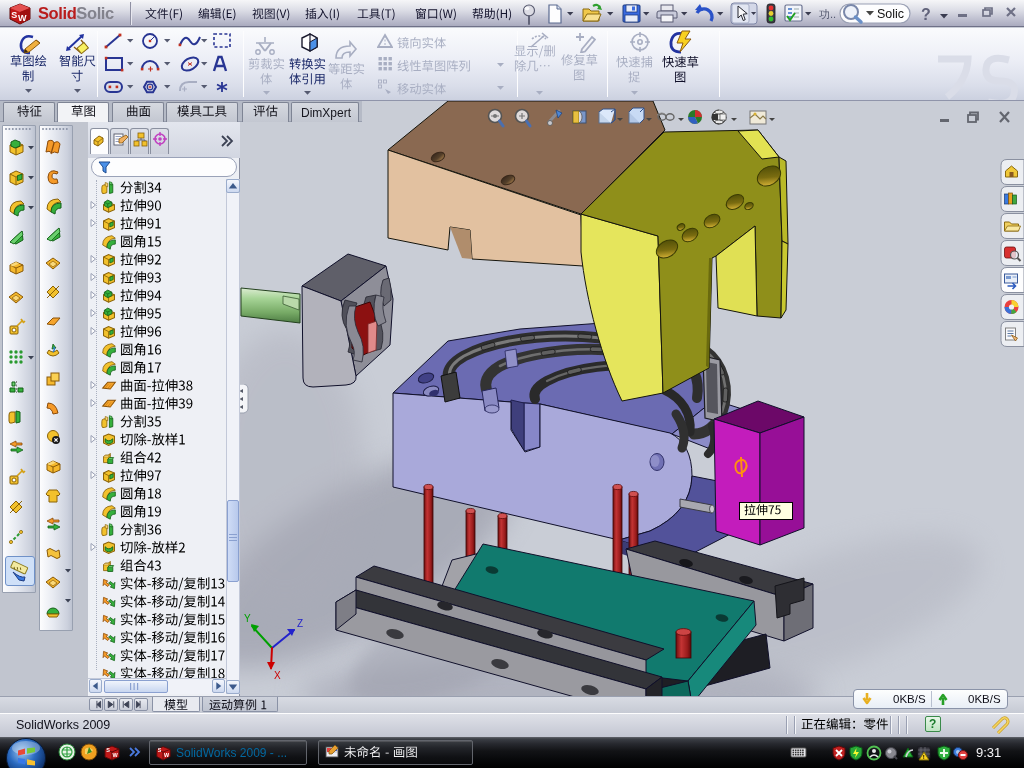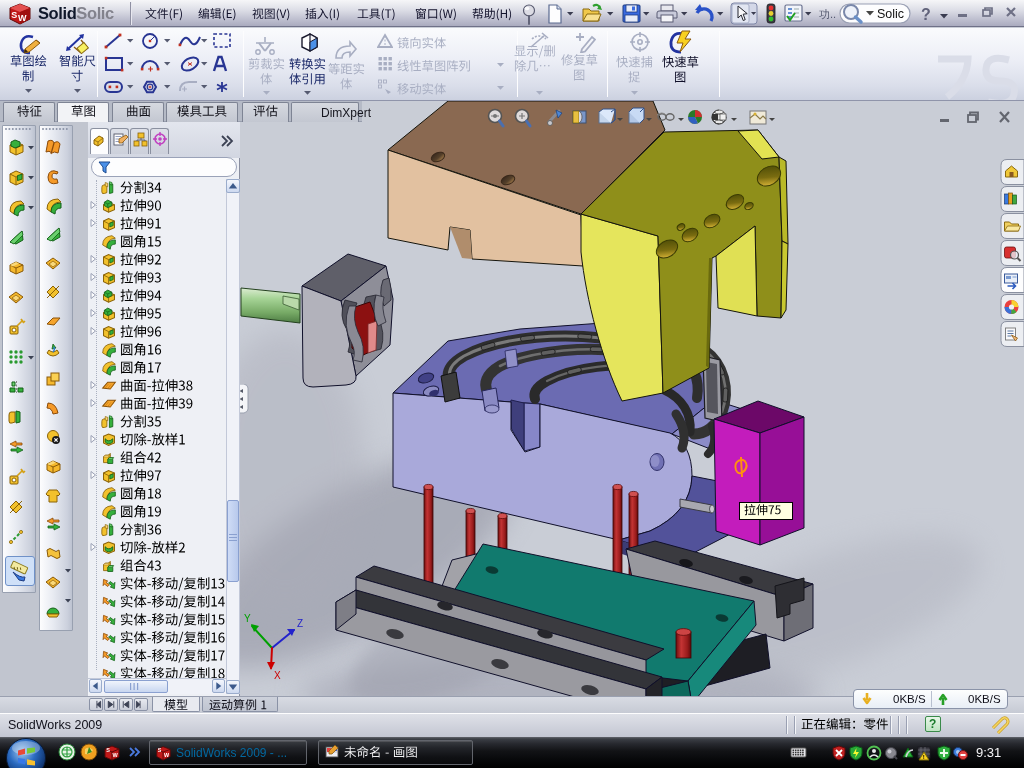--- a/index.html
+++ b/index.html
@@ -404,21 +404,21 @@
       <path d="M6,5 l3.5,2 -3.5,2 z M6,13 l3.5,2 -3.5,2 z M6,21 l3.5,2 -3.5,2 z" fill="#555a68" transform="scale(-1,1) translate(-14,0)"></path>
     </svg>
 <div style="position:absolute;left:0px;top:0px;width:1024px;height:27px;background:linear-gradient(180deg,#f6f6f8 0%,#dcdde6 40%,#c2c3d2 70%,#aaabbf 100%);border-bottom:1px solid #6f7188;"></div>
 <svg style="position:absolute;left:7px;top:2px" width="26" height="24" viewBox="0 0 26 24">
       <path d="M3,6 L13,2 L23,6 L23,17 L13,22 L3,17 Z" fill="#c01818" stroke="#600808" stroke-width="1"></path>
       <path d="M3,6 L13,2 L23,6 L13,10 Z" fill="#e45050"></path>
       <path d="M13,10 L23,6 L23,17 L13,22 Z" fill="#a01010"></path>
       <text x="4.2" y="16" font-family="Liberation Sans" font-weight="bold" font-size="9" fill="#fff">S</text>
       <text x="11" y="19" font-family="Liberation Sans" font-weight="bold" font-size="9" fill="#fff">W</text>
     </svg>
-<div style="position:absolute;left:38px;top:4px;font:bold 16.5px 'Liberation Sans',sans-serif;color:#1b1b22;white-space:nowrap;letter-spacing:-0.4px"><span style="color:#0f172a">Solid</span><span style="color:#83838d">Solic</span></div>
+<div style="position:absolute;left:38px;top:4px;font:bold 16.5px 'Liberation Sans',sans-serif;color:#1b1b22;white-space:nowrap;letter-spacing:-0.4px"><span style="color:#b91c1c">Solid</span><span style="color:#83838d">Solic</span></div>
 <div style="position:absolute;left:130px;top:2px;width:1px;height:23px;background:#8f90a2;"></div>
 <div style="position:absolute;left:131px;top:2px;width:1px;height:23px;background:#e8e8f0;"></div>
 <svg style="position:absolute;left:145px;top:7.5px;overflow:visible" width="40" height="14.8">
       <g fill="#15152e" transform="translate(0,10.03) scale(0.0118)">
         <use href="#g6587" x="0"></use>
         <use href="#g4ef6" x="1000"></use>
         <use href="#g0028" x="2000"></use>
         <use href="#g0046" x="2338"></use>
         <use href="#g0029" x="2890"></use>
       </g>
@@ -867,21 +867,21 @@
       </g>
     </svg>
 <div style="position:absolute;left:242px;top:102px;width:47px;height:20px;background:linear-gradient(180deg,#d6d9e0,#c3c7d1);border:1px solid #7e8494;border-bottom:none;border-radius:2px 2px 0 0;"></div>
 <svg style="position:absolute;left:253px;top:104.5px;overflow:visible" width="26" height="15.5">
       <g fill="#16161e" transform="translate(0,10.625) scale(0.0125)">
         <use href="#g8bc4" x="0"></use>
         <use href="#g4f30" x="1000"></use>
       </g>
     </svg>
 <div style="position:absolute;left:291px;top:102px;width:68px;height:20px;background:linear-gradient(180deg,#d6d9e0,#c3c7d1);border:1px solid #7e8494;border-bottom:none;border-radius:2px 2px 0 0;"></div>
-<div style="position:absolute;left:301px;top:105.5px;font:normal 12px 'Liberation Sans',sans-serif;color:#16161e;white-space:nowrap;margin-left:20px;">DimXpert</div>
+<div style="position:absolute;left:301px;top:105.5px;font:normal 12px 'Liberation Sans',sans-serif;color:#16161e;white-space:nowrap;">DimXpert</div>
 <div style="position:absolute;left:0px;top:122px;width:88px;height:590px;background:#c1c5cf;"></div>
 <div style="position:absolute;left:75px;top:122px;width:13px;height:574px;background:#c1c5cf;"></div>
 <div style="position:absolute;left:2px;top:125px;width:34px;height:468px;background:linear-gradient(90deg,#fdfdfe 0%,#e8ebf2 40%,#ccd1dd 85%,#bcc2d0 100%);border:1px solid #98a0b0;border-radius:1px;"></div>
 <svg style="position:absolute;left:4px;top:127px" width="30" height="4" viewBox="0 0 30 4">
       <circle cx="2" cy="2" r="1" fill="#8a92a6"></circle>
       <circle cx="5.4" cy="2" r="1" fill="#8a92a6"></circle>
       <circle cx="8.8" cy="2" r="1" fill="#8a92a6"></circle>
       <circle cx="12.2" cy="2" r="1" fill="#8a92a6"></circle>
       <circle cx="15.6" cy="2" r="1" fill="#8a92a6"></circle>
       <circle cx="19" cy="2" r="1" fill="#8a92a6"></circle>
@@ -1602,21 +1602,21 @@
 <svg style="position:absolute;left:860px;top:692px" width="14" height="14" viewBox="0 0 14 14">
       <path d="M7,1 v7 M3.5,6 L7,11 L10.5,6" stroke="#e8b020" stroke-width="2.6" fill="none" stroke-linejoin="round"></path>
     </svg>
 <div style="position:absolute;left:893px;top:692.5px;font:normal 11.5px 'Liberation Sans',sans-serif;color:#10101a;white-space:nowrap;">0KB/S</div>
 <div style="position:absolute;left:931px;top:691px;width:1px;height:16px;background:#b8c0d0;"></div>
 <svg style="position:absolute;left:936px;top:692px" width="14" height="14" viewBox="0 0 14 14">
       <path d="M7,13 v-7 M3.5,8 L7,3 L10.5,8" stroke="#28a028" stroke-width="2.6" fill="none" stroke-linejoin="round"></path>
     </svg>
 <div style="position:absolute;left:968px;top:692.5px;font:normal 11.5px 'Liberation Sans',sans-serif;color:#10101a;white-space:nowrap;">0KB/S</div>
 <div style="position:absolute;left:0px;top:713px;width:1024px;height:24px;background:linear-gradient(180deg,#dfe1e8,#c3c6d2);border-top:1px solid #fdfdfe;"></div>
-<div style="position:absolute;left:8px;top:718px;font:normal 12.5px 'Liberation Sans',sans-serif;color:#10101a;white-space:nowrap;">SolidWorks 2009</div>
+<div style="position:absolute;left:16px;top:718px;font:normal 12.5px 'Liberation Sans',sans-serif;color:#10101a;white-space:nowrap;">SolidWorks 2009</div>
 <div style="position:absolute;left:786px;top:716px;width:2px;height:18px;border-left:1px solid #9aa0b2;border-right:1px solid #f4f5f8;"></div>
 <div style="position:absolute;left:794px;top:716px;width:2px;height:18px;border-left:1px solid #9aa0b2;border-right:1px solid #f4f5f8;"></div>
 <svg style="position:absolute;left:801px;top:718px;overflow:visible" width="89" height="15.5">
       <g fill="#000" transform="translate(0,10.625) scale(0.0125)">
         <use href="#g6b63" x="0"></use>
         <use href="#g5728" x="1000"></use>
         <use href="#g7f16" x="2000"></use>
         <use href="#g8f91" x="3000"></use>
         <use href="#gff1a" x="4000"></use>
         <use href="#g96f6" x="5000"></use>

